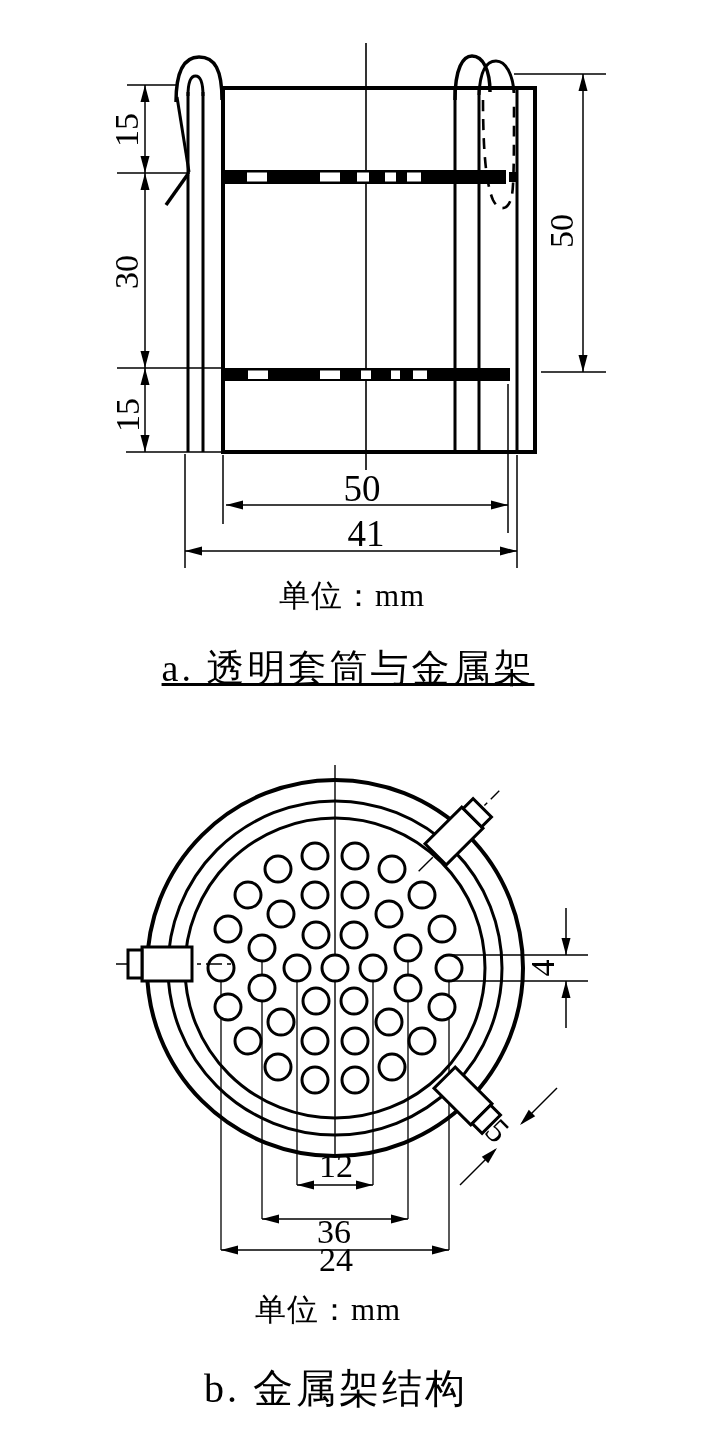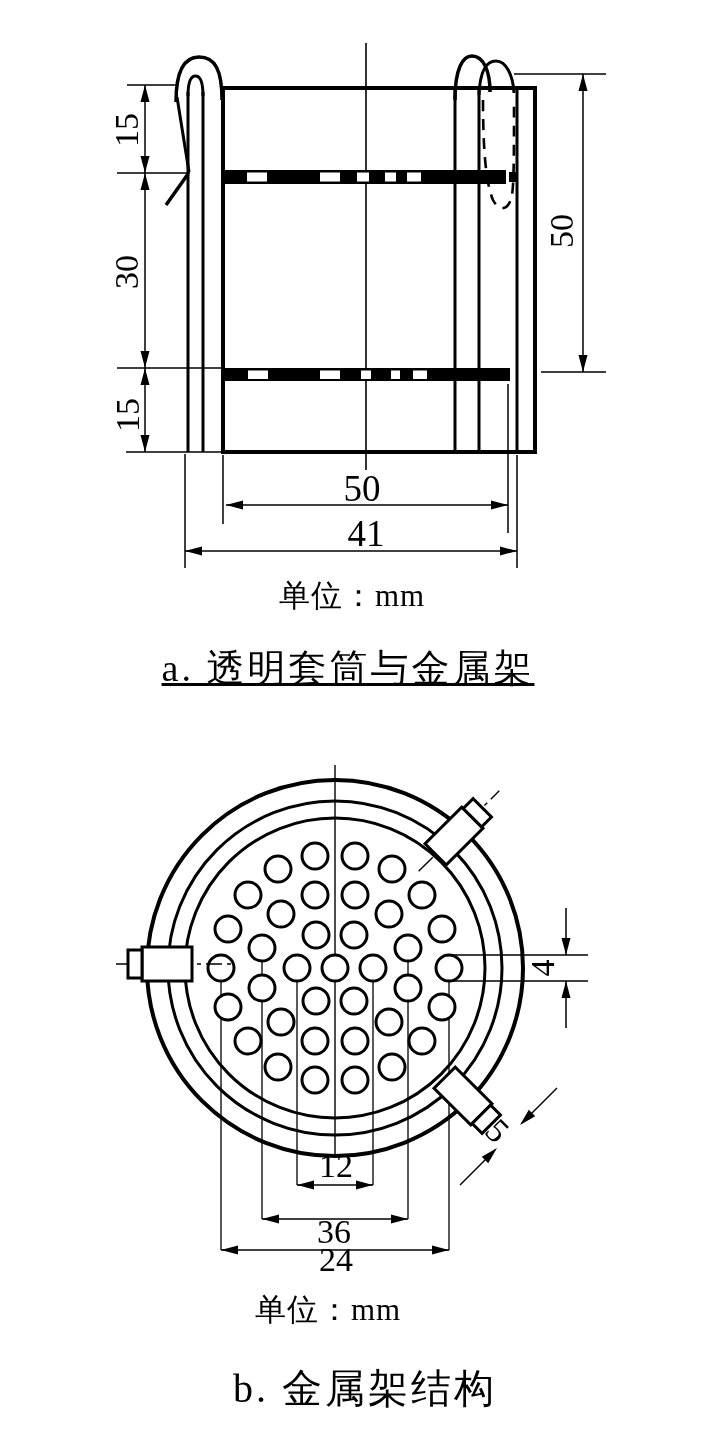--- a/index.html
+++ b/index.html
@@ -232,15 +232,15 @@
 <div class="lbl dimbig" style="left:366px;top:533px;">41</div>
 <div class="lbl unit" style="left:352px;top:595px;">单位：mm</div>
 <div class="lbl cap" style="left:348px;top:668px;text-decoration:underline;">a. 透明套筒与金属架</div>
 
 <div class="lbl dim" style="left:336px;top:1166px;font-family:Liberation Serif, serif;">12</div>
 <div class="lbl dim" style="left:336px;top:1260px;">24</div>
 <div class="lbl dim" style="left:334px;top:1232px;">36</div>
 <div class="lbl dim rot90" style="left:543px;top:968px;">4</div>
 <div class="lbl dim rot45" style="left:497px;top:1131px;">5</div>
 <div class="lbl unit" style="left:328px;top:1309px;">单位：mm</div>
-<div class="lbl cap" style="left:365px;top:1389px;font-size:40px;">b. 金属架结构</div>
+<div class="lbl cap" style="left:336px;top:1389px;font-size:40px;">b. 金属架结构</div>
 
 </div>
 
 </body></html>

